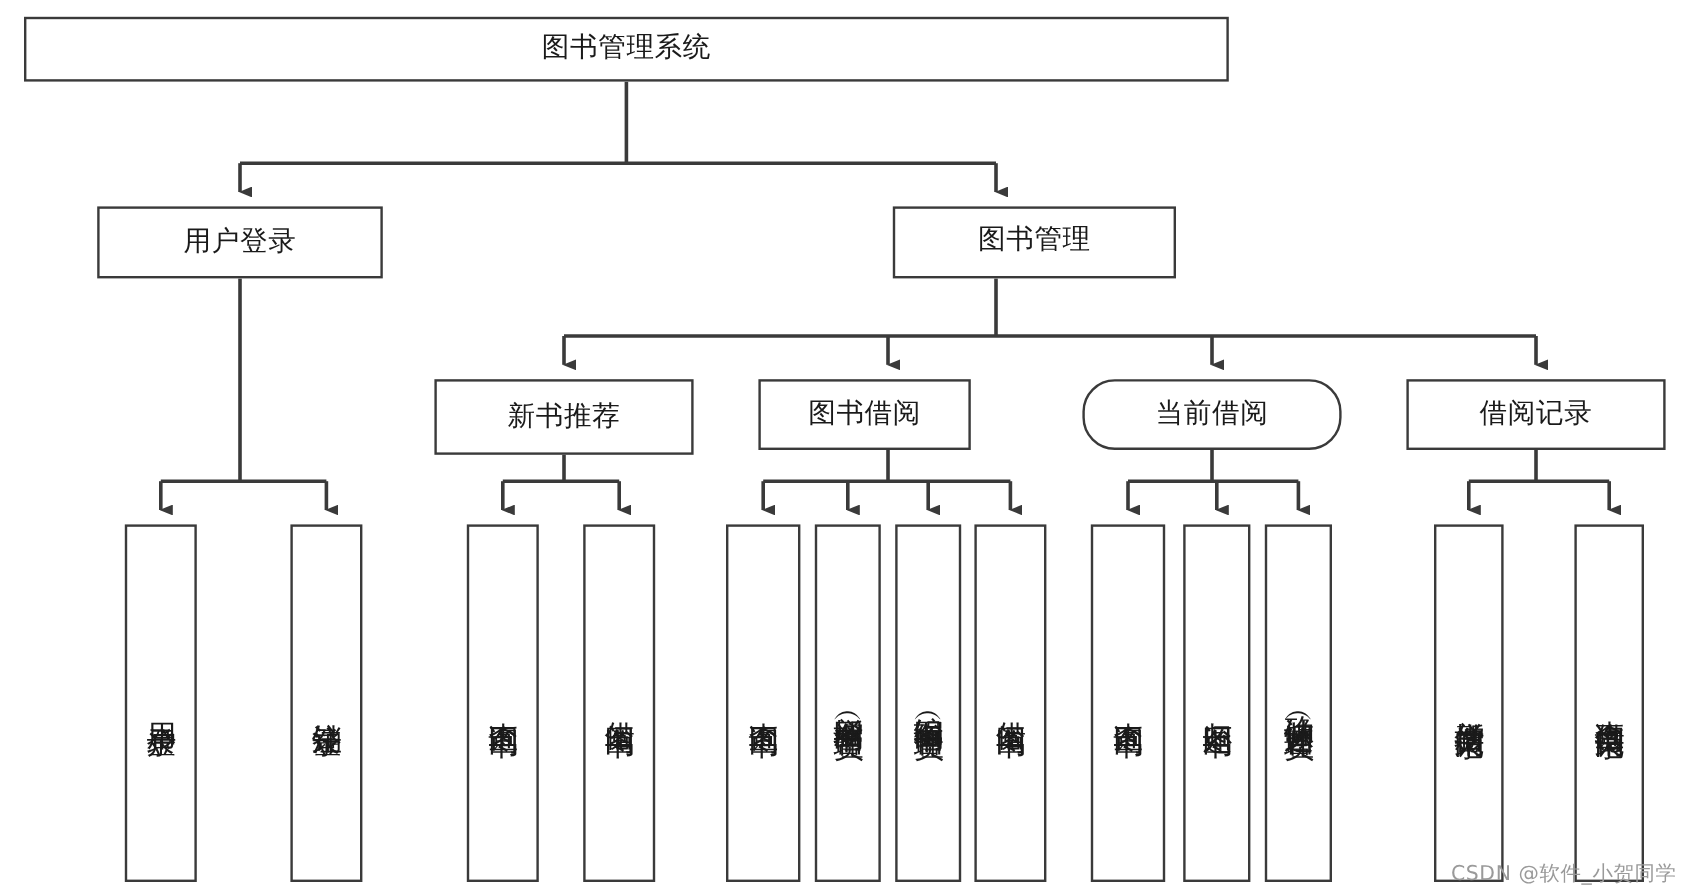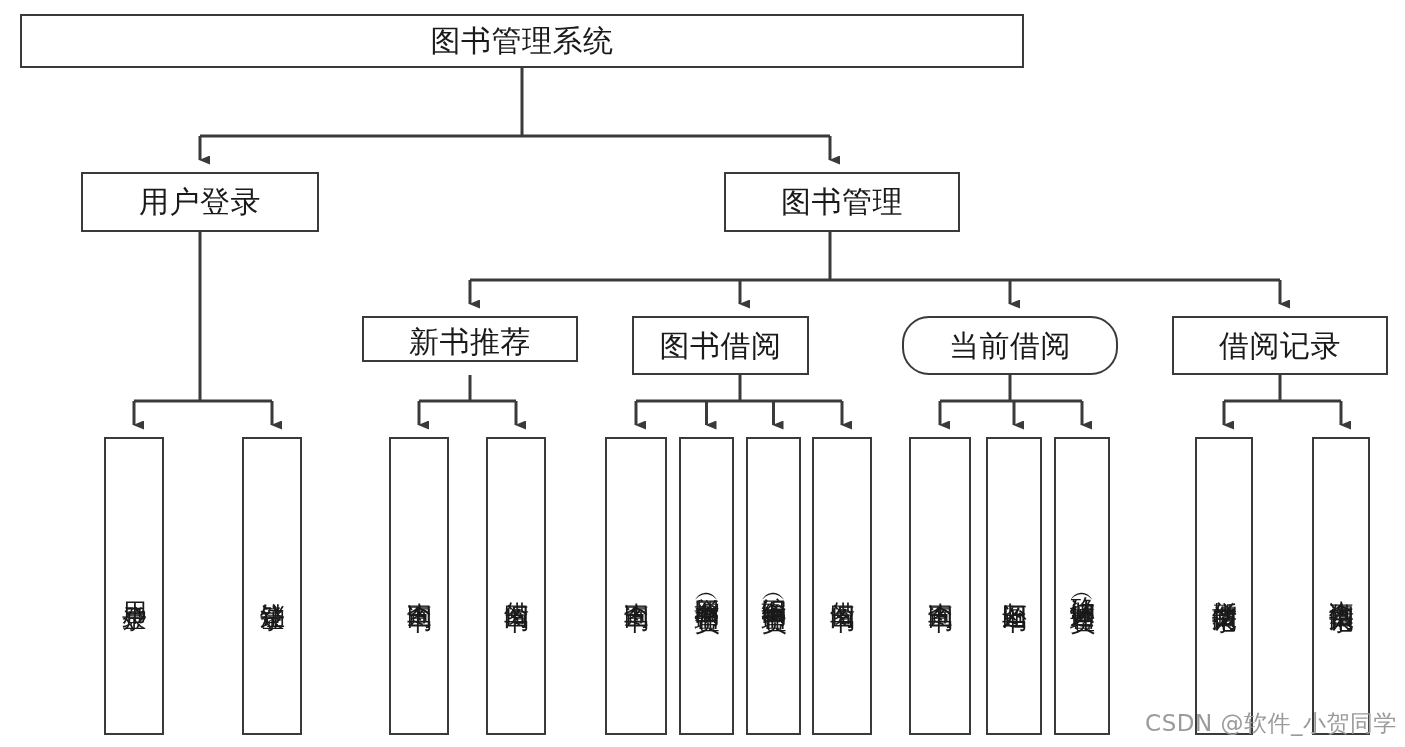--- a/index.html
+++ b/index.html
@@ -28,42 +28,42 @@
     position: absolute;
     box-sizing: border-box;
     border: 2.5px solid #3a3a3a;
     background: #ffffff;
     display: flex;
     align-items: center;
     justify-content: center;
     color: #1a1a1a;
   }
   .node.h .label {
-    font-size: 30px;
+    font-size: 23px;
     line-height: 1.2;
     letter-spacing: 0.5px;
     white-space: nowrap;
   }
   .node.v {
     padding: 6px 0;
   }
   .node.v .label {
     writing-mode: vertical-rl;
     text-orientation: upright;
     font-size: 25px;
     line-height: 1.12;
     letter-spacing: 2px;
     text-align: center;
     max-height: 100%;
   }
   #watermark {
     position: absolute;
     right: 8px;
     bottom: 8px;
-    font-size: 23px;
+    font-size: 17px;
     color: #9a9a9a;
     white-space: nowrap;
     letter-spacing: 0.5px;
     pointer-events: none;
   }
 </style>
 </head>
 <body>
 
 <div id="canvas">
@@ -111,25 +111,25 @@
       </g>
   </svg>
 
   <div class="node h" style="left: 20px; top: 14px; width: 1004px; height: 54px; border-color: rgb(58, 58, 58); background: rgb(255, 255, 255); color: rgb(26, 26, 26);">
     <span class="label">图书管理系统</span>
   </div>
 
   <div class="node h" style="left: 81px; top: 172px; width: 238px; height: 60px; border-color: rgb(58, 58, 58); background: rgb(255, 255, 255); color: rgb(26, 26, 26);">
     <span class="label">用户登录</span>
   </div>
-  <div class="node h" style="left: 724px; top: 172px; width: 236px; height: 60px; border-color: rgb(58, 58, 58); background: rgb(255, 255, 255); color: rgb(26, 26, 26);">
+  <div class="node h" style="left: 744px; top: 172px; width: 236px; height: 60px; border-color: rgb(58, 58, 58); background: rgb(255, 255, 255); color: rgb(26, 26, 26); font-family: Liberation Mono, monospace;">
     <span class="label">图书管理</span>
   </div>
 
-  <div class="node h" style="left: 362px; top: 316px; width: 216px; height: 46px; border-color: rgb(58, 58, 58); background: rgb(255, 255, 255); color: rgb(26, 26, 26); align-items: flex-end;">
+  <div class="node h" style="left: 362px; top: 316px; width: 216px; height: 63px; border-color: rgb(58, 58, 58); background: rgb(255, 255, 255); color: rgb(26, 26, 26);">
     <span class="label">新书推荐</span>
   </div>
   <div class="node h" style="left: 632px; top: 316px; width: 177px; height: 59px; border-color: rgb(58, 58, 58); background: rgb(255, 255, 255); color: rgb(26, 26, 26);">
     <span class="label">图书借阅</span>
   </div>
   <div class="node h" style="left: 902px; top: 316px; width: 216px; height: 59px; border-color: rgb(58, 58, 58); background: rgb(255, 255, 255); color: rgb(26, 26, 26); border-radius: 27px;">
     <span class="label">当前借阅</span>
   </div>
   <div class="node h" style="left: 1172px; top: 316px; width: 216px; height: 59px; border-color: rgb(58, 58, 58); background: rgb(255, 255, 255); color: rgb(26, 26, 26);">
     <span class="label">借阅记录</span>

